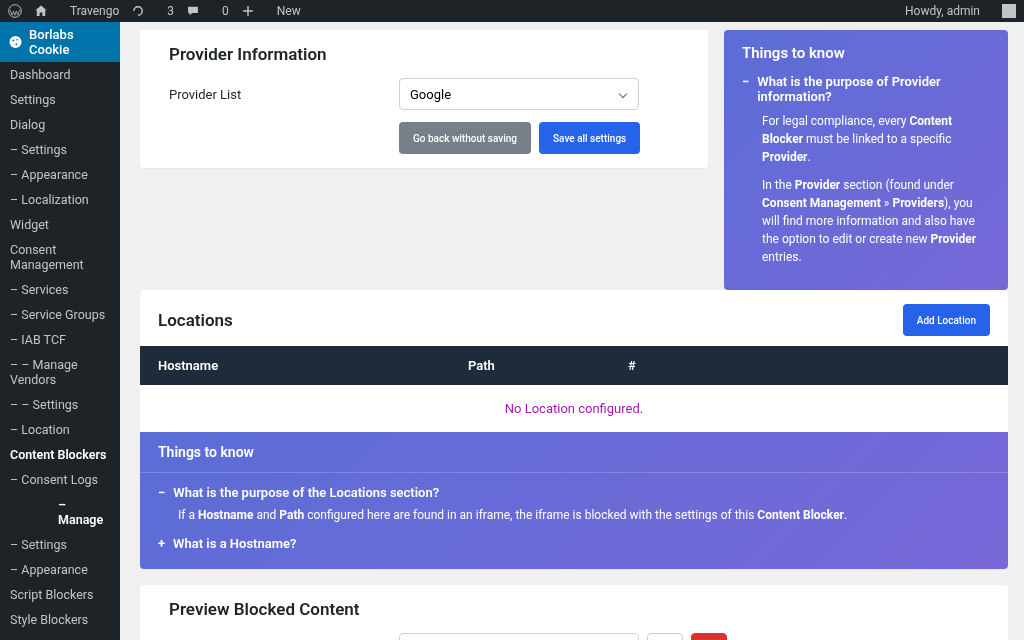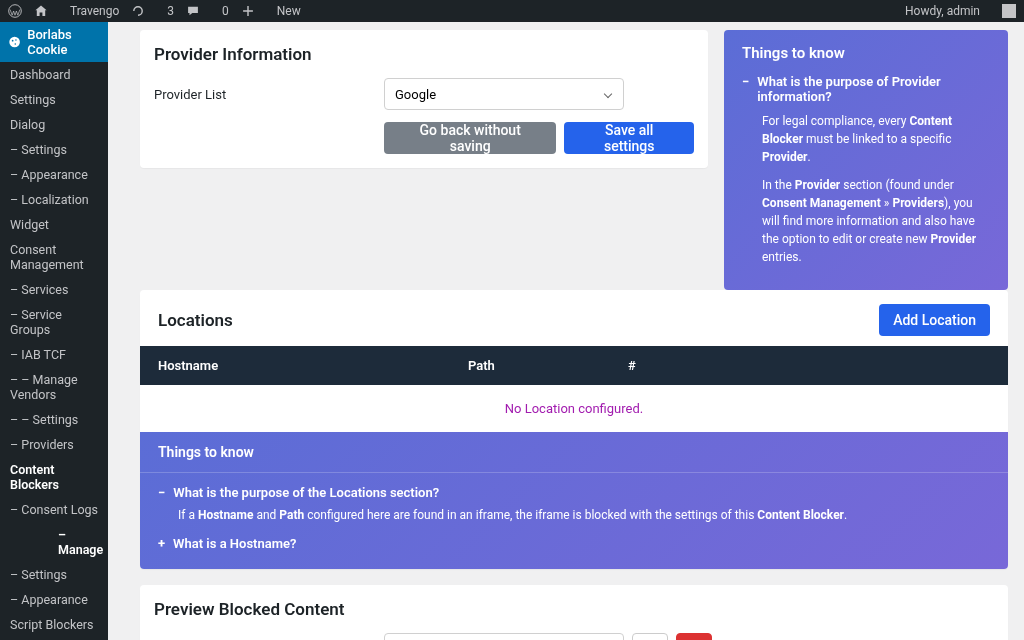--- a/index.html
+++ b/index.html
@@ -6,43 +6,43 @@
 body { background: #f0f0f1; width: 1024px; height: 640px; overflow: hidden; font-size: 13px; }
 
 
 .adminbar { background: #1d2327; height: 22px; display: flex; align-items: center; justify-content: space-between; color: #c3c4c7; padding: 0 8px; font-size: 12px; }
 .adminbar-left, .adminbar-right { display: flex; align-items: center; gap: 12px; }
 .adminbar-item { display: flex; align-items: center; gap: 22px; cursor: pointer; }
 .adminbar svg { width: 14px; height: 14px; fill: currentColor; }
 .howdy-avatar { width: 14px; height: 14px; background: #c3c4c7; }
 
 
-.sidebar { position: absolute; left: 0; top: 22px; bottom: 0; width: 108px; background: #1d2327; color: #c3c4c7; overflow-y: auto; }
+.sidebar { position: absolute; left: 0; top: 22px; bottom: 0; width: 120px; background: #1d2327; color: #c3c4c7; overflow-y: auto; }
 .sidebar-header { display: flex; align-items: center; gap: 6px; padding: 5px 8px; background: #0073aa; color: #fff; font-size: 13px; font-weight: 500; }
 .sidebar-header svg { width: 16px; height: 16px; fill: #fff; }
 .sidebar-item { padding: 5px 10px; font-size: 12.5px; cursor: pointer; color: #c3c4c7; }
 .sidebar-item.active { color: #fff; font-weight: 600; }
 .sidebar-item.active-sub { color: #fff; font-weight: 600; margin-left: 48px; }
 
 
 .content { margin-left: 124px; padding: 8px 16px; height: calc(640px - 22px); overflow-y: auto; }
 .card { background: #fff; border-radius: 4px; margin-bottom: 16px; box-shadow: 0 1px 1px rgba(0,0,0,0.04); }
-.card-pad { padding: 14px 14px; }
+.card-pad { padding: 14px 29px; }
 .section-title { font-size: 17px; font-weight: 600; color: #1d2327; margin-bottom: 14px; }
 
 
 .two-col { display: flex; gap: 16px; align-items: flex-start; }
 .two-col .card { flex: 1; }
 .field-row { display: flex; align-items: center; margin-bottom: 12px; }
 .field-label { width: 230px; font-size: 13px; color: #1d2327; }
 .field-control { flex: 1; }
 .select { width: 240px; height: 32px; border: 1px solid #d0d0d0; border-radius: 4px; background: #fff; padding: 0 10px; display: flex; align-items: center; justify-content: space-between; font-size: 13px; cursor: pointer; }
 .chev { border: solid #666; border-width: 0 1.5px 1.5px 0; display: inline-block; padding: 2.5px; transform: rotate(45deg); margin-right: 2px; }
 
-.btn { display: inline-flex; align-items: center; height: 32px; padding: 0 14px; border-radius: 4px; font-size: 14px; font-weight: 500; border: none; cursor: pointer; }
+.btn { display: inline-flex; align-items: center; height: 32px; padding: 0 14px; border-radius: 4px; font-size: 10px; font-weight: 500; border: none; cursor: pointer; }
 .btn-gray { background: #777f88; color: #fff; }
 .btn-primary { background: #2563eb; color: #fff; }
 .btn-row { display: flex; gap: 8px; margin-left: 230px; }
 
 
 .info-card { background: linear-gradient(135deg, #5b6dd6 0%, #7868d8 100%); border-radius: 4px; color: #fff; padding: 14px 18px; width: 284px; }
 .info-title { font-size: 15px; font-weight: 600; margin-bottom: 12px; }
 .info-q { display: flex; gap: 8px; margin-bottom: 8px; }
 .info-q-text { font-weight: 600; font-size: 13px; }
 .info-body { font-size: 12px; line-height: 1.5; margin-left: 20px; margin-bottom: 10px; }
@@ -134,21 +134,21 @@
       <div class="sidebar-item">– Settings</div>
       <div class="sidebar-item">– Appearance</div>
       <div class="sidebar-item">– Localization</div>
       <div class="sidebar-item">Widget</div>
       <div class="sidebar-item">Consent Management</div>
       <div class="sidebar-item">– Services</div>
       <div class="sidebar-item">– Service Groups</div>
       <div class="sidebar-item">– IAB TCF</div>
       <div class="sidebar-item">– – Manage Vendors</div>
       <div class="sidebar-item">– – Settings</div>
-      <div class="sidebar-item">– Providers</div>
+      <div class="sidebar-item">– Location</div>
       <div class="sidebar-item active">Content Blockers</div>
       <div class="sidebar-item">– Consent Logs</div>
       <div class="sidebar-item active-sub">– Manage</div>
       <div class="sidebar-item">– Settings</div>
       <div class="sidebar-item">– Appearance</div>
       <div class="sidebar-item">Script Blockers</div>
       <div class="sidebar-item">Style Blockers</div>
       <div class="sidebar-item">Scanner</div>
     </div>
 </div>

